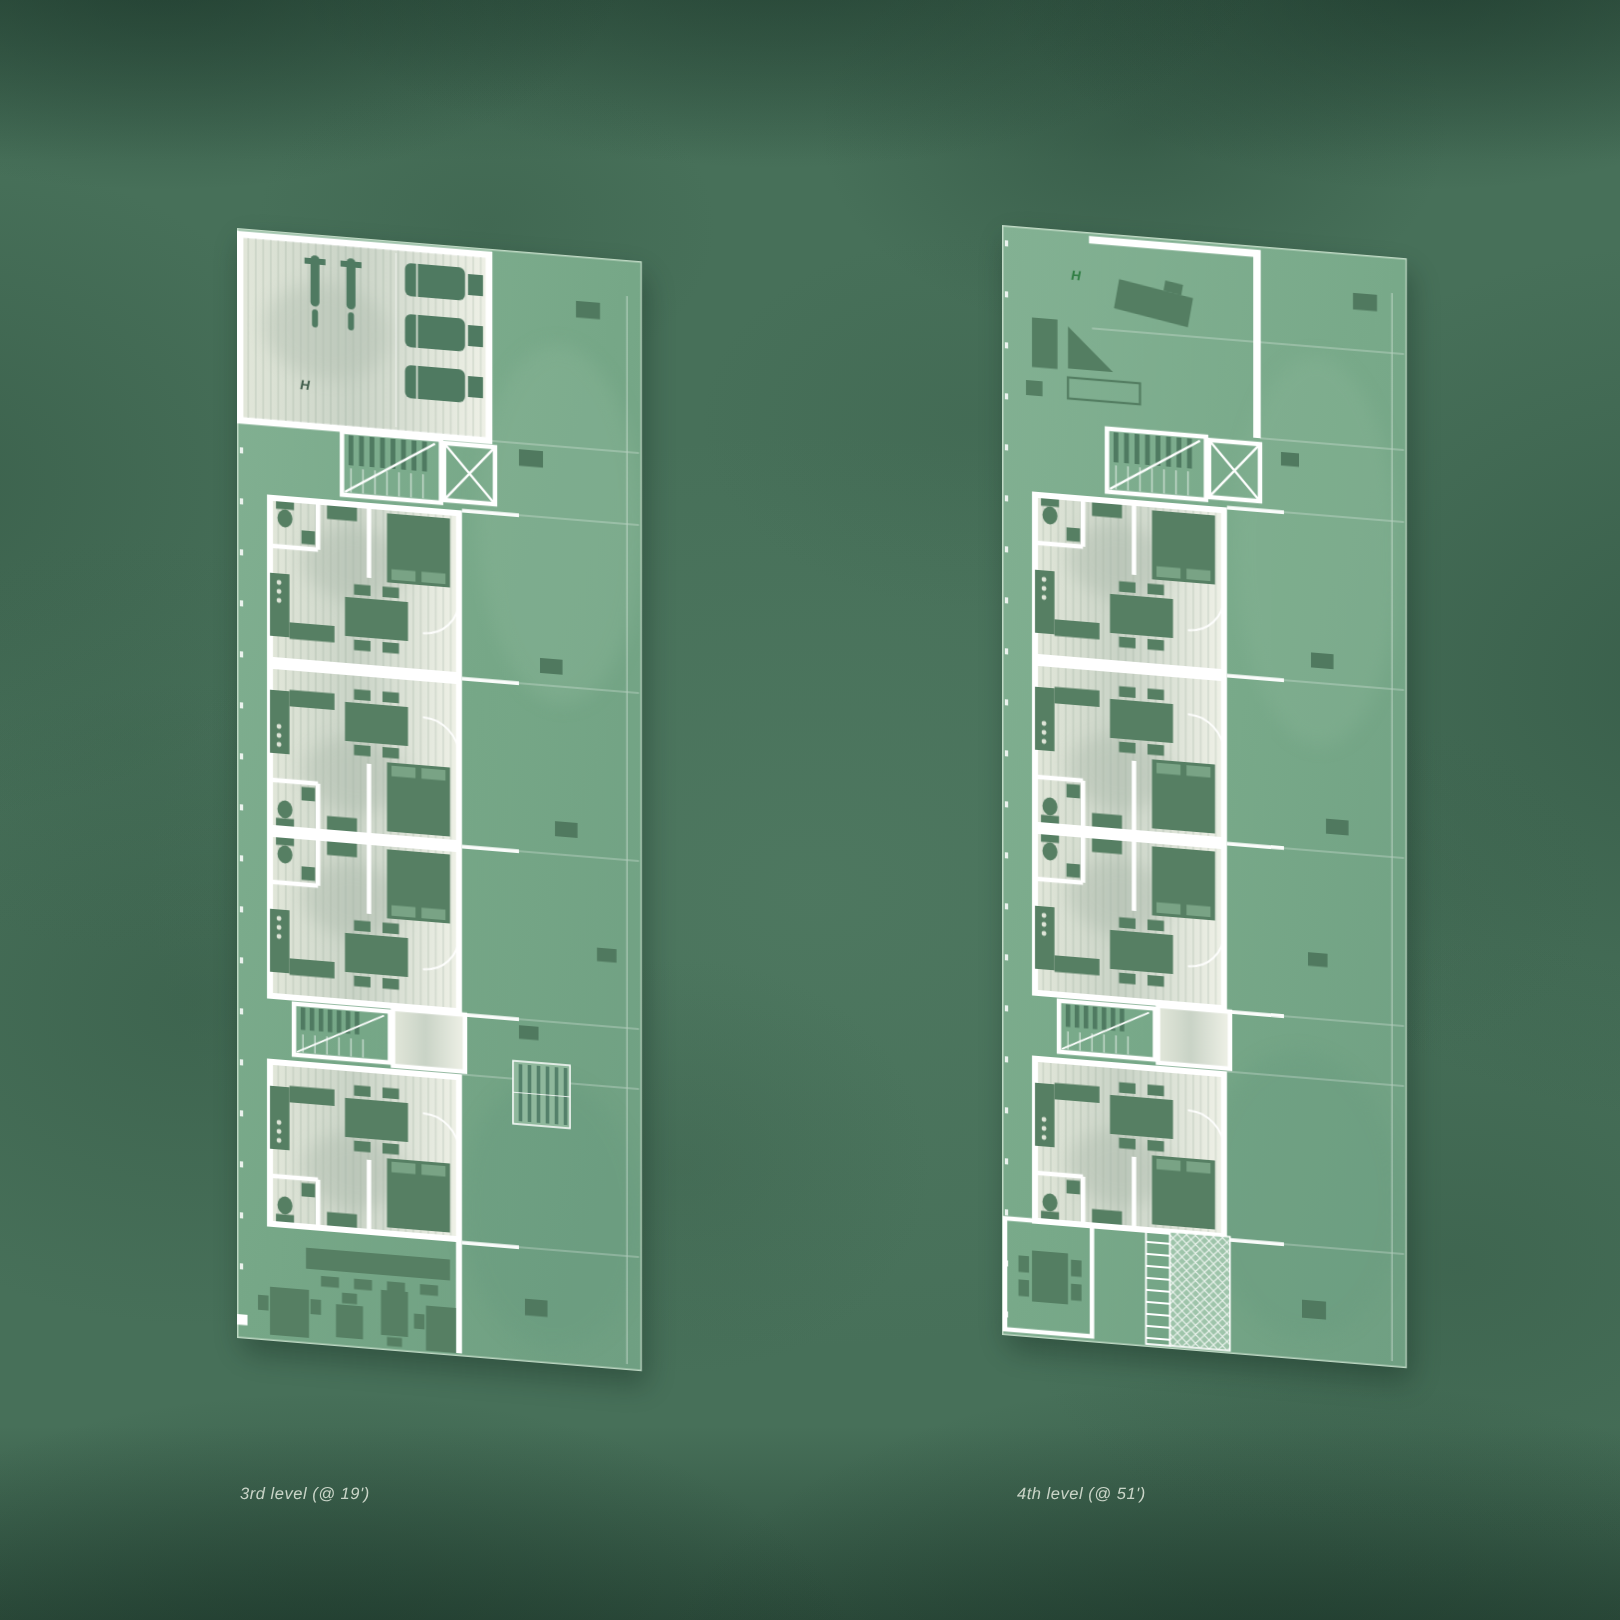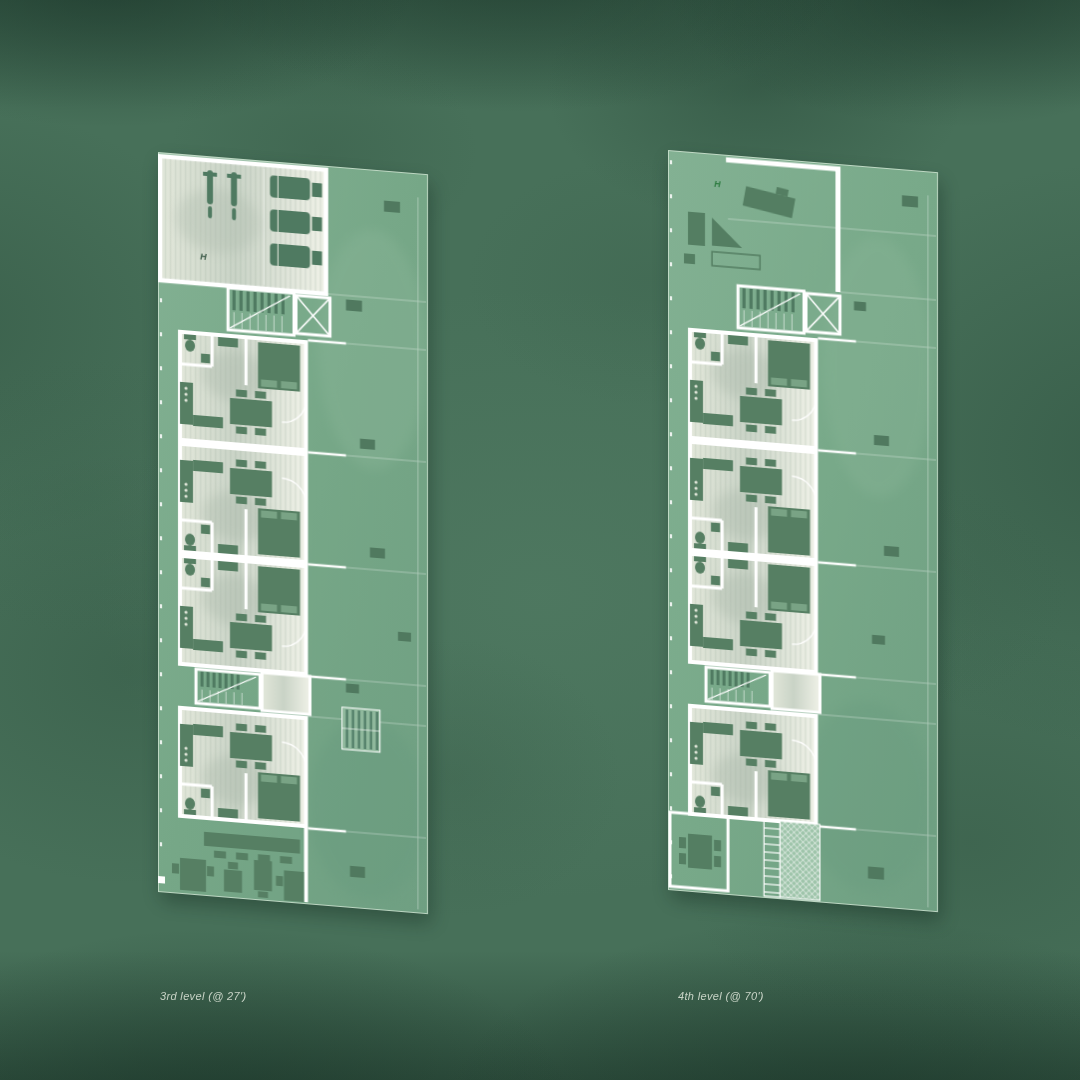--- a/index.html
+++ b/index.html
@@ -444,14 +444,14 @@
   <g fill="#50795f">
     <rect x="234" y="26" width="16" height="11"></rect>
         <rect x="186" y="136" width="12" height="9"></rect>
     <rect x="206" y="268" width="15" height="10"></rect>
         <rect x="216" y="378" width="15" height="10"></rect>
     <rect x="204" y="468" width="13" height="9"></rect>
   </g>
 </svg>
 </figure>
 
-<div class="caption caption-3">3rd level (@ 27')</div>
-<div class="caption caption-4">4th level (@ 70')</div>
+<div class="caption caption-3">3rd level (@ 19')</div>
+<div class="caption caption-4">4th level (@ 51')</div>
 
 </body></html>

